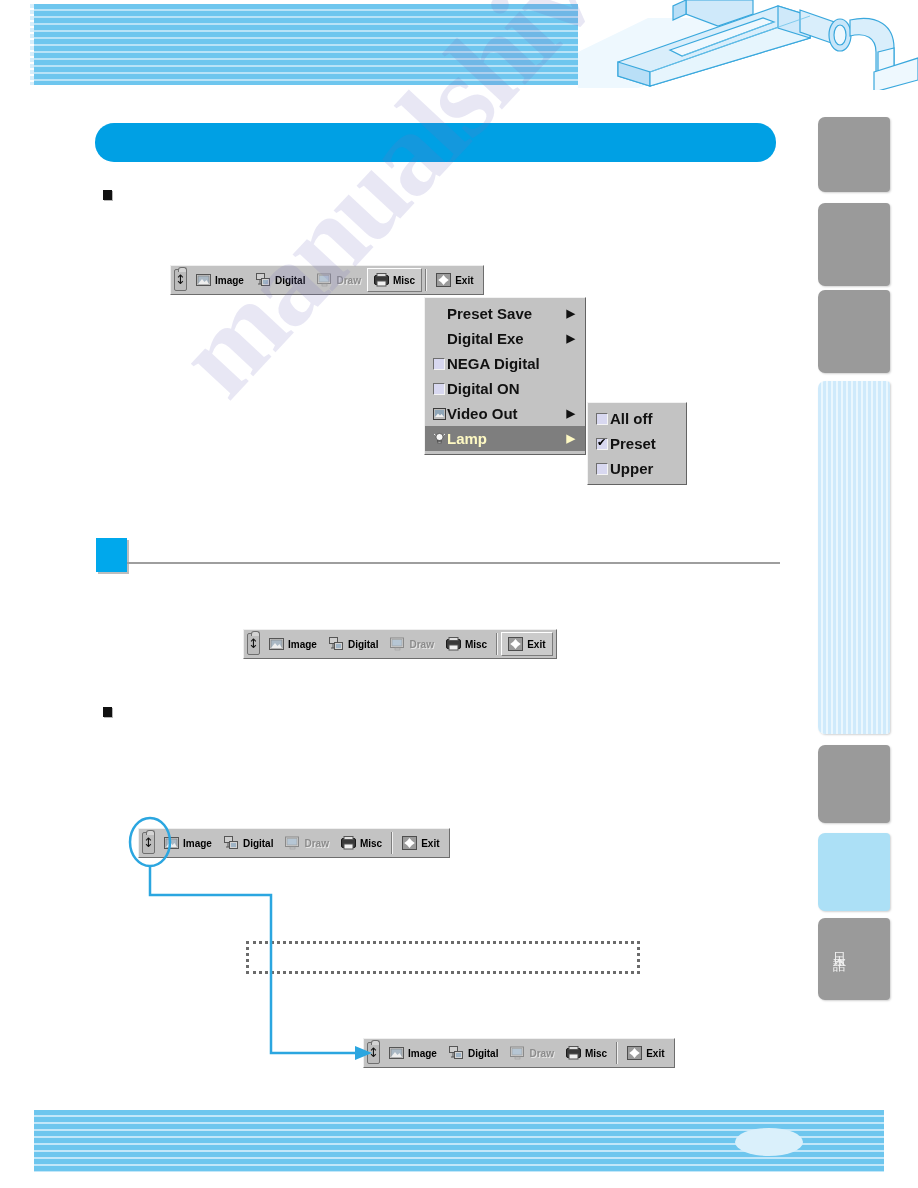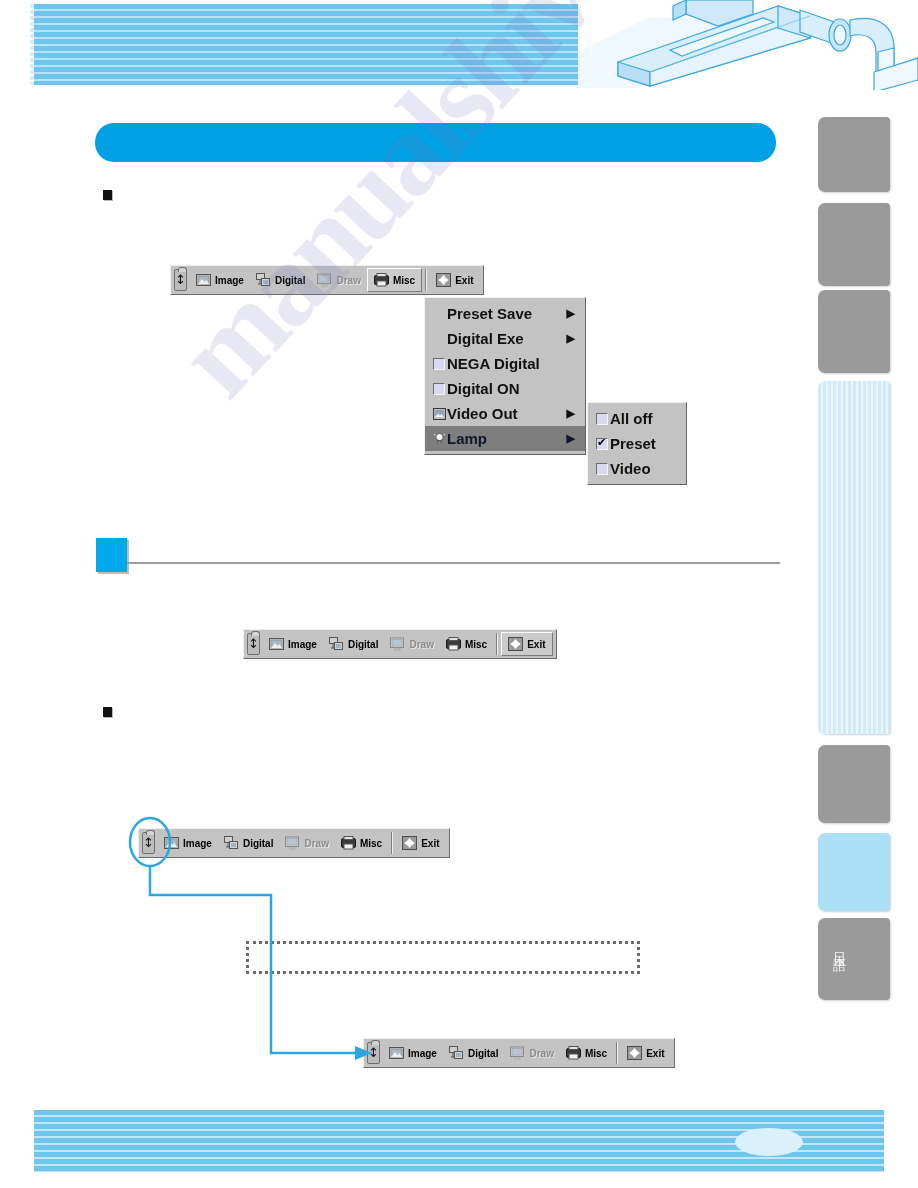--- a/index.html
+++ b/index.html
@@ -154,21 +154,21 @@
     border-right:1px solid #636363;
     border-bottom:1px solid #636363;
     padding:3px 0;
   }
   .menu-item {
     display:flex; align-items:center;
     height:25px; padding:0 10px 0 6px;
     font-size:15px; font-weight:bold; color:#111111;
     white-space:nowrap;
   }
-  .menu-item.highlight { background:#7e7e7e; color:#0f172a; }
+  .menu-item.highlight { background:#7e7e7e; color:#fef9c3; }
   .mi-icon { width:16px; flex:0 0 auto; display:flex;
              align-items:center; justify-content:center; }
   .mi-label { flex:1 1 auto; }
   .mi-arrow { margin-left:18px; font-size:11px; line-height:1; }
   .chk {
     width:12px; height:12px; background:#d8d8f0;
     border-top:1px solid #6e6e6e; border-left:1px solid #6e6e6e;
     border-right:1px solid #f4f4f4; border-bottom:1px solid #f4f4f4;
     position:relative; flex:0 0 auto;
   }
@@ -383,21 +383,21 @@
   <div class="menu-item">
     <span class="mi-icon">
         <span class="chk checked"></span>
       </span>
     <span class="mi-label">Preset</span>
   </div>
   <div class="menu-item">
     <span class="mi-icon">
         <span class="chk"></span>
       </span>
-    <span class="mi-label">Video</span>
+    <span class="mi-label">Upper</span>
   </div>
 </div>
 
 <div id="section-box">
   <span></span>
 </div>
 <div id="section-rule"></div>
 
 <div class="toolbar" style="left:243px; top:629px;">
   <span class="grip-icon"></span>

